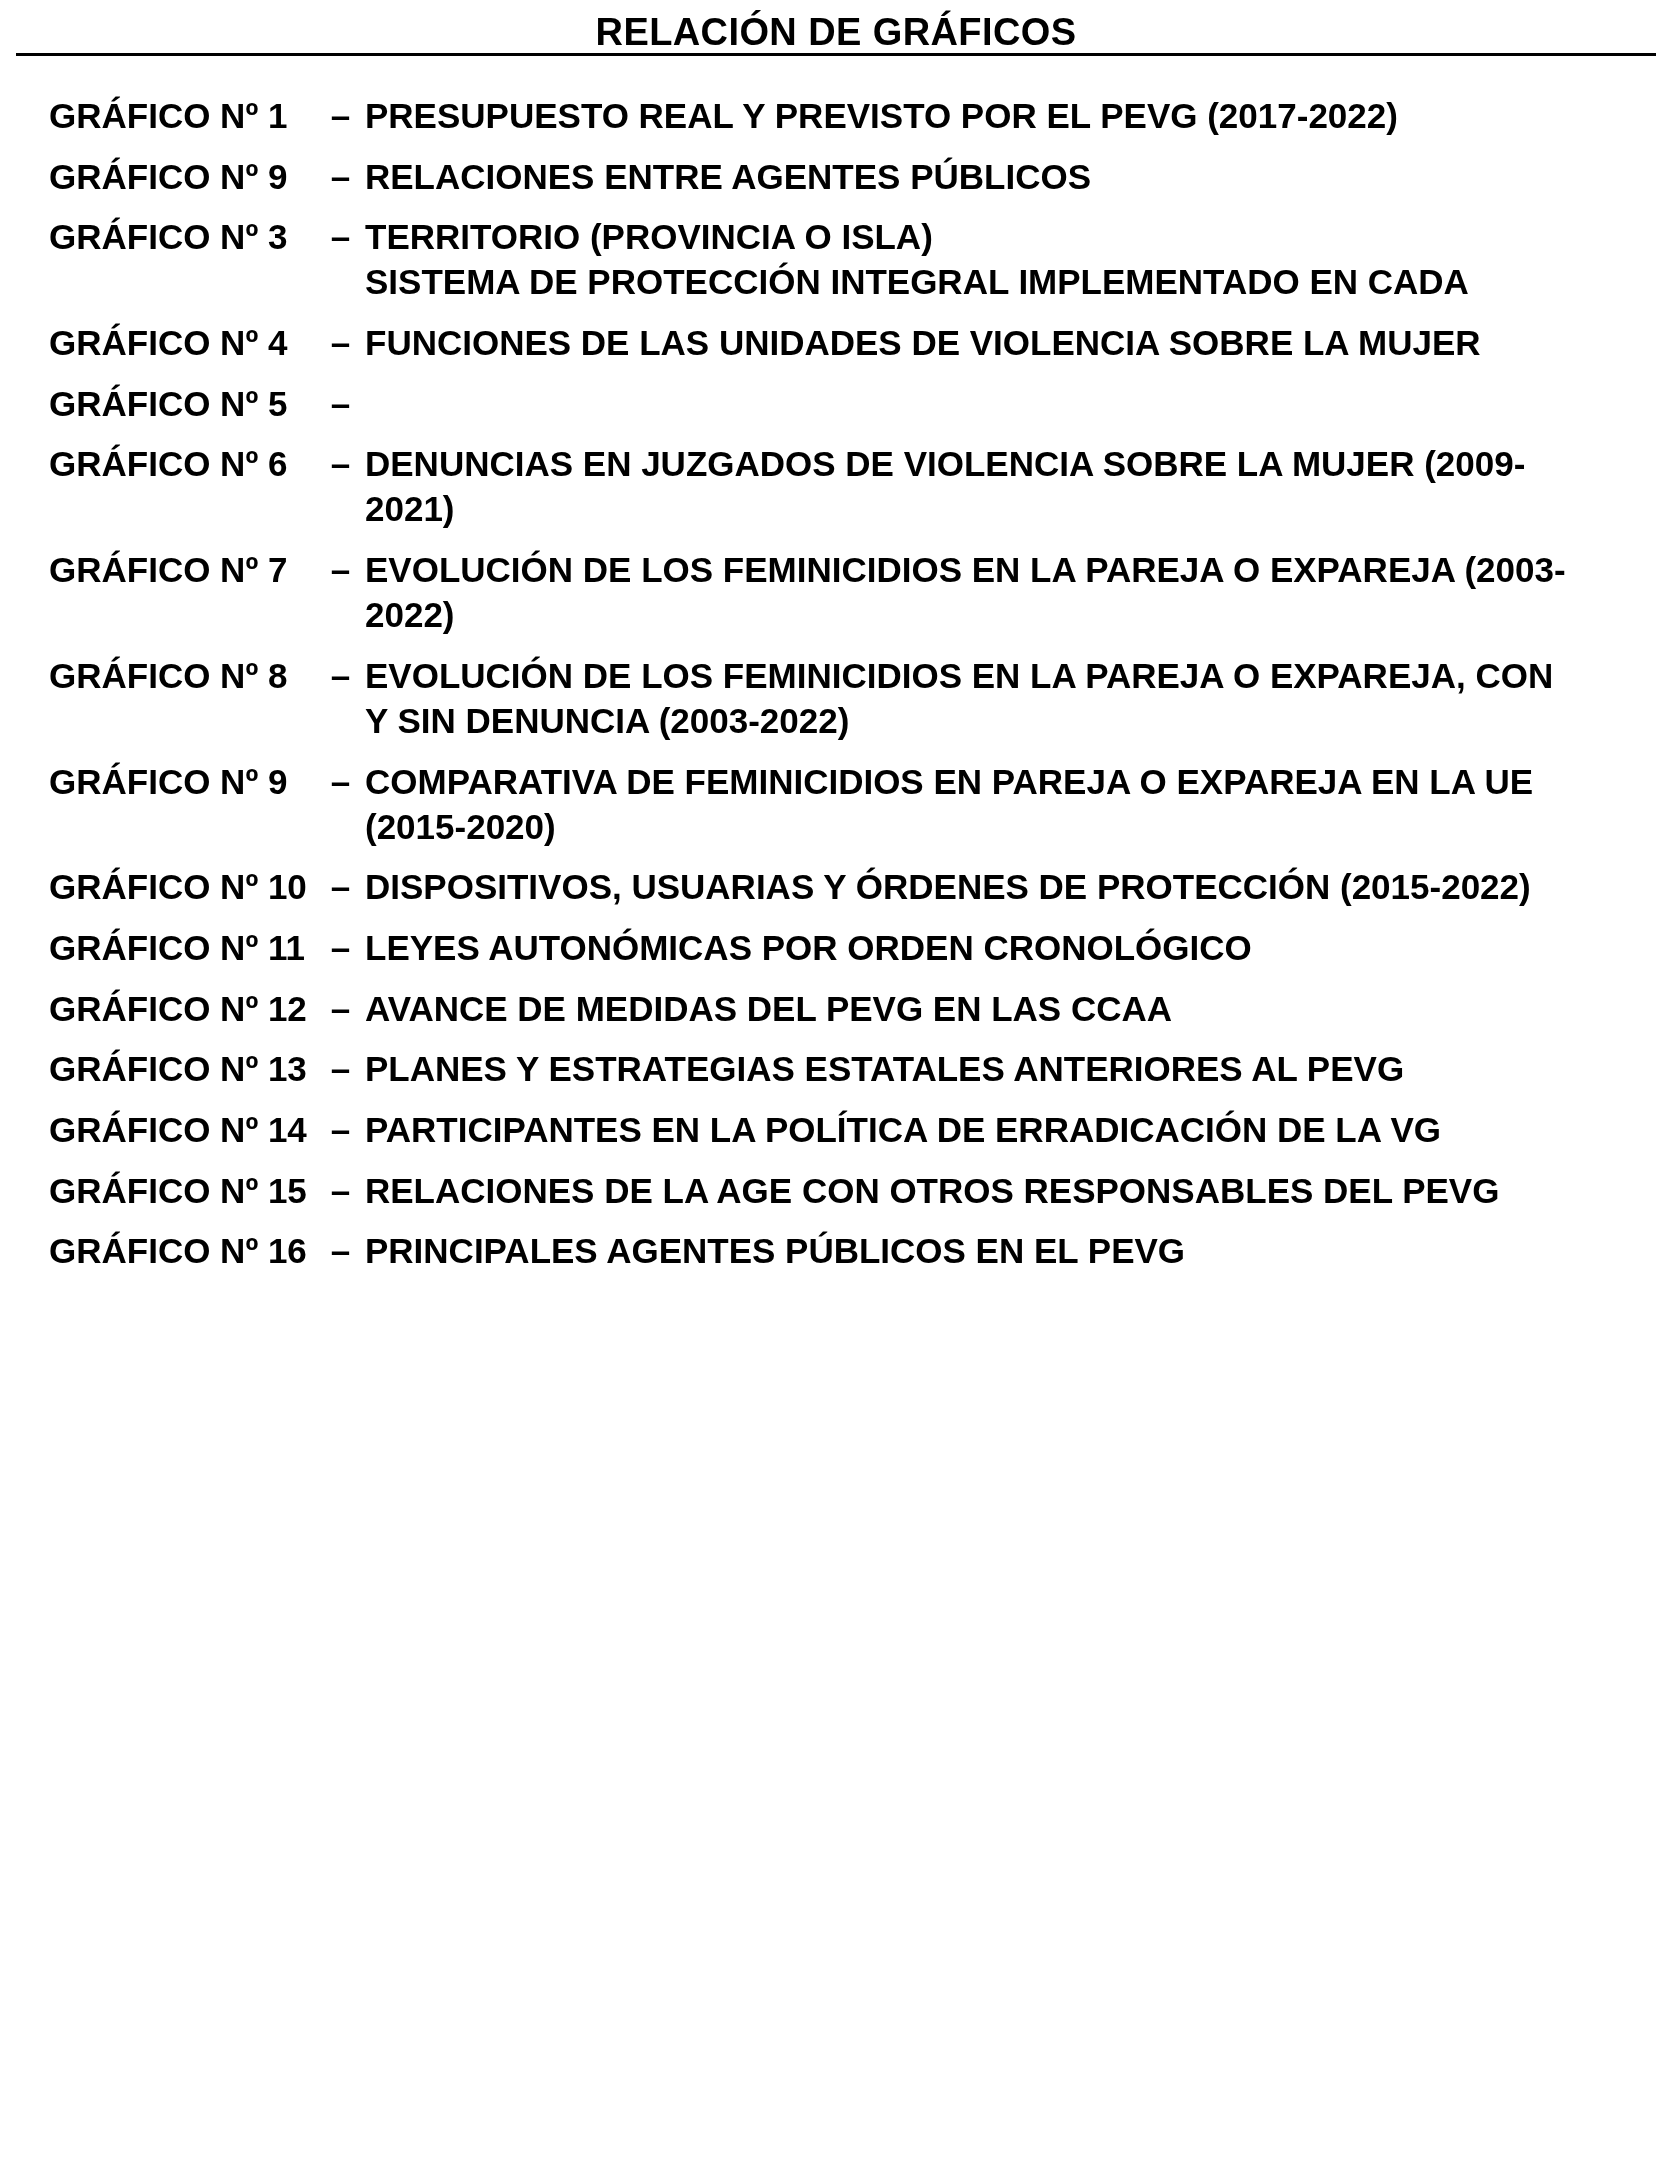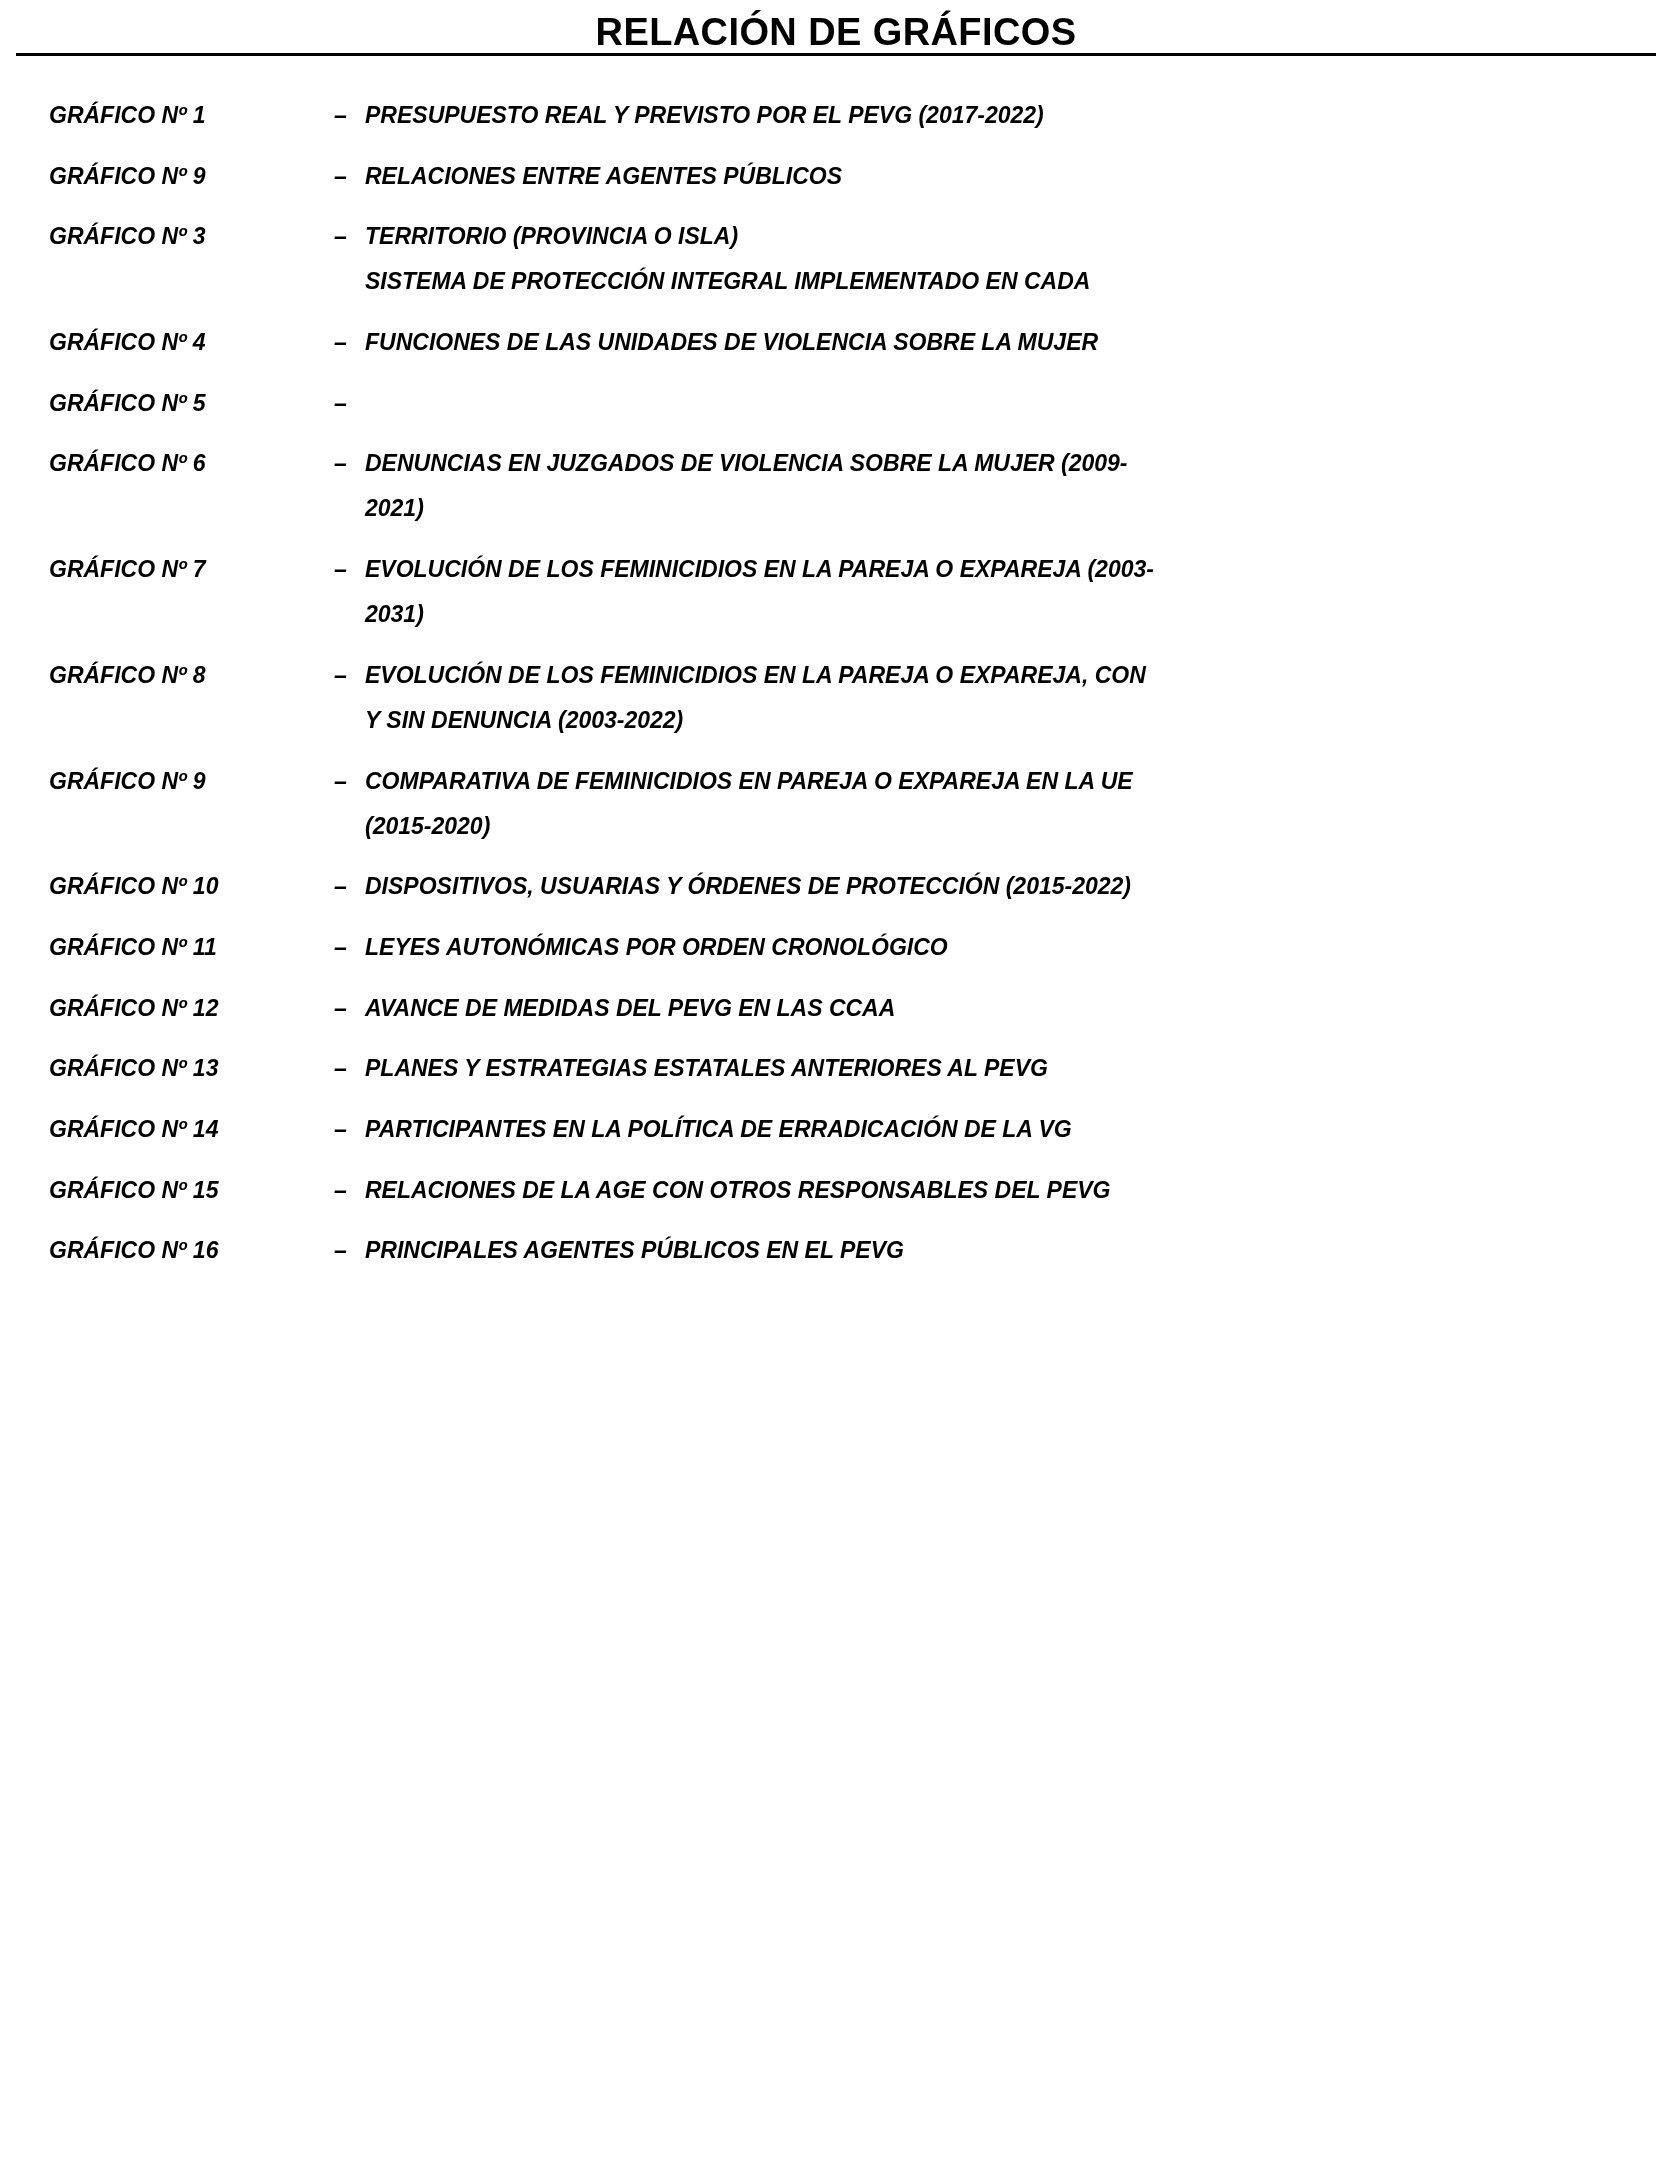--- a/index.html
+++ b/index.html
@@ -33,23 +33,22 @@
     letter-spacing: 0.4px;
     white-space: nowrap;
   }
   .toc-list {
     margin: 37px 31px 0 49px;
   }
   .toc-entry {
     display: flex;
     align-items: flex-start;
     margin-bottom: 15.7px;
-    font-size: 23px;
+    font-size: 35px;
     line-height: 45px;
-    font-style: italic;
   }
   .entry-label {
     flex: 0 0 267px;
     width: 267px;
     white-space: nowrap;
   }
   .entry-dash {
     flex: 0 0 49px;
     width: 49px;
     text-align: center;
@@ -118,21 +117,21 @@
           <span class="desc-line">DENUNCIAS EN JUZGADOS DE VIOLENCIA SOBRE LA MUJER (2009-</span>
           <span class="desc-line">2021)</span>
         </span>
     </div>
 
     <div class="toc-entry">
       <span class="entry-label">GRÁFICO Nº 7</span>
       <span class="entry-dash">–</span>
       <span class="entry-desc">
           <span class="desc-line">EVOLUCIÓN DE LOS FEMINICIDIOS EN LA PAREJA O EXPAREJA (2003-</span>
-          <span class="desc-line">2031)</span>
+          <span class="desc-line">2022)</span>
         </span>
     </div>
 
     <div class="toc-entry">
       <span class="entry-label">GRÁFICO Nº 8</span>
       <span class="entry-dash">–</span>
       <span class="entry-desc">
           <span class="desc-line">EVOLUCIÓN DE LOS FEMINICIDIOS EN LA PAREJA O EXPAREJA, CON</span>
           <span class="desc-line">Y SIN DENUNCIA (2003-2022)</span>
         </span>

